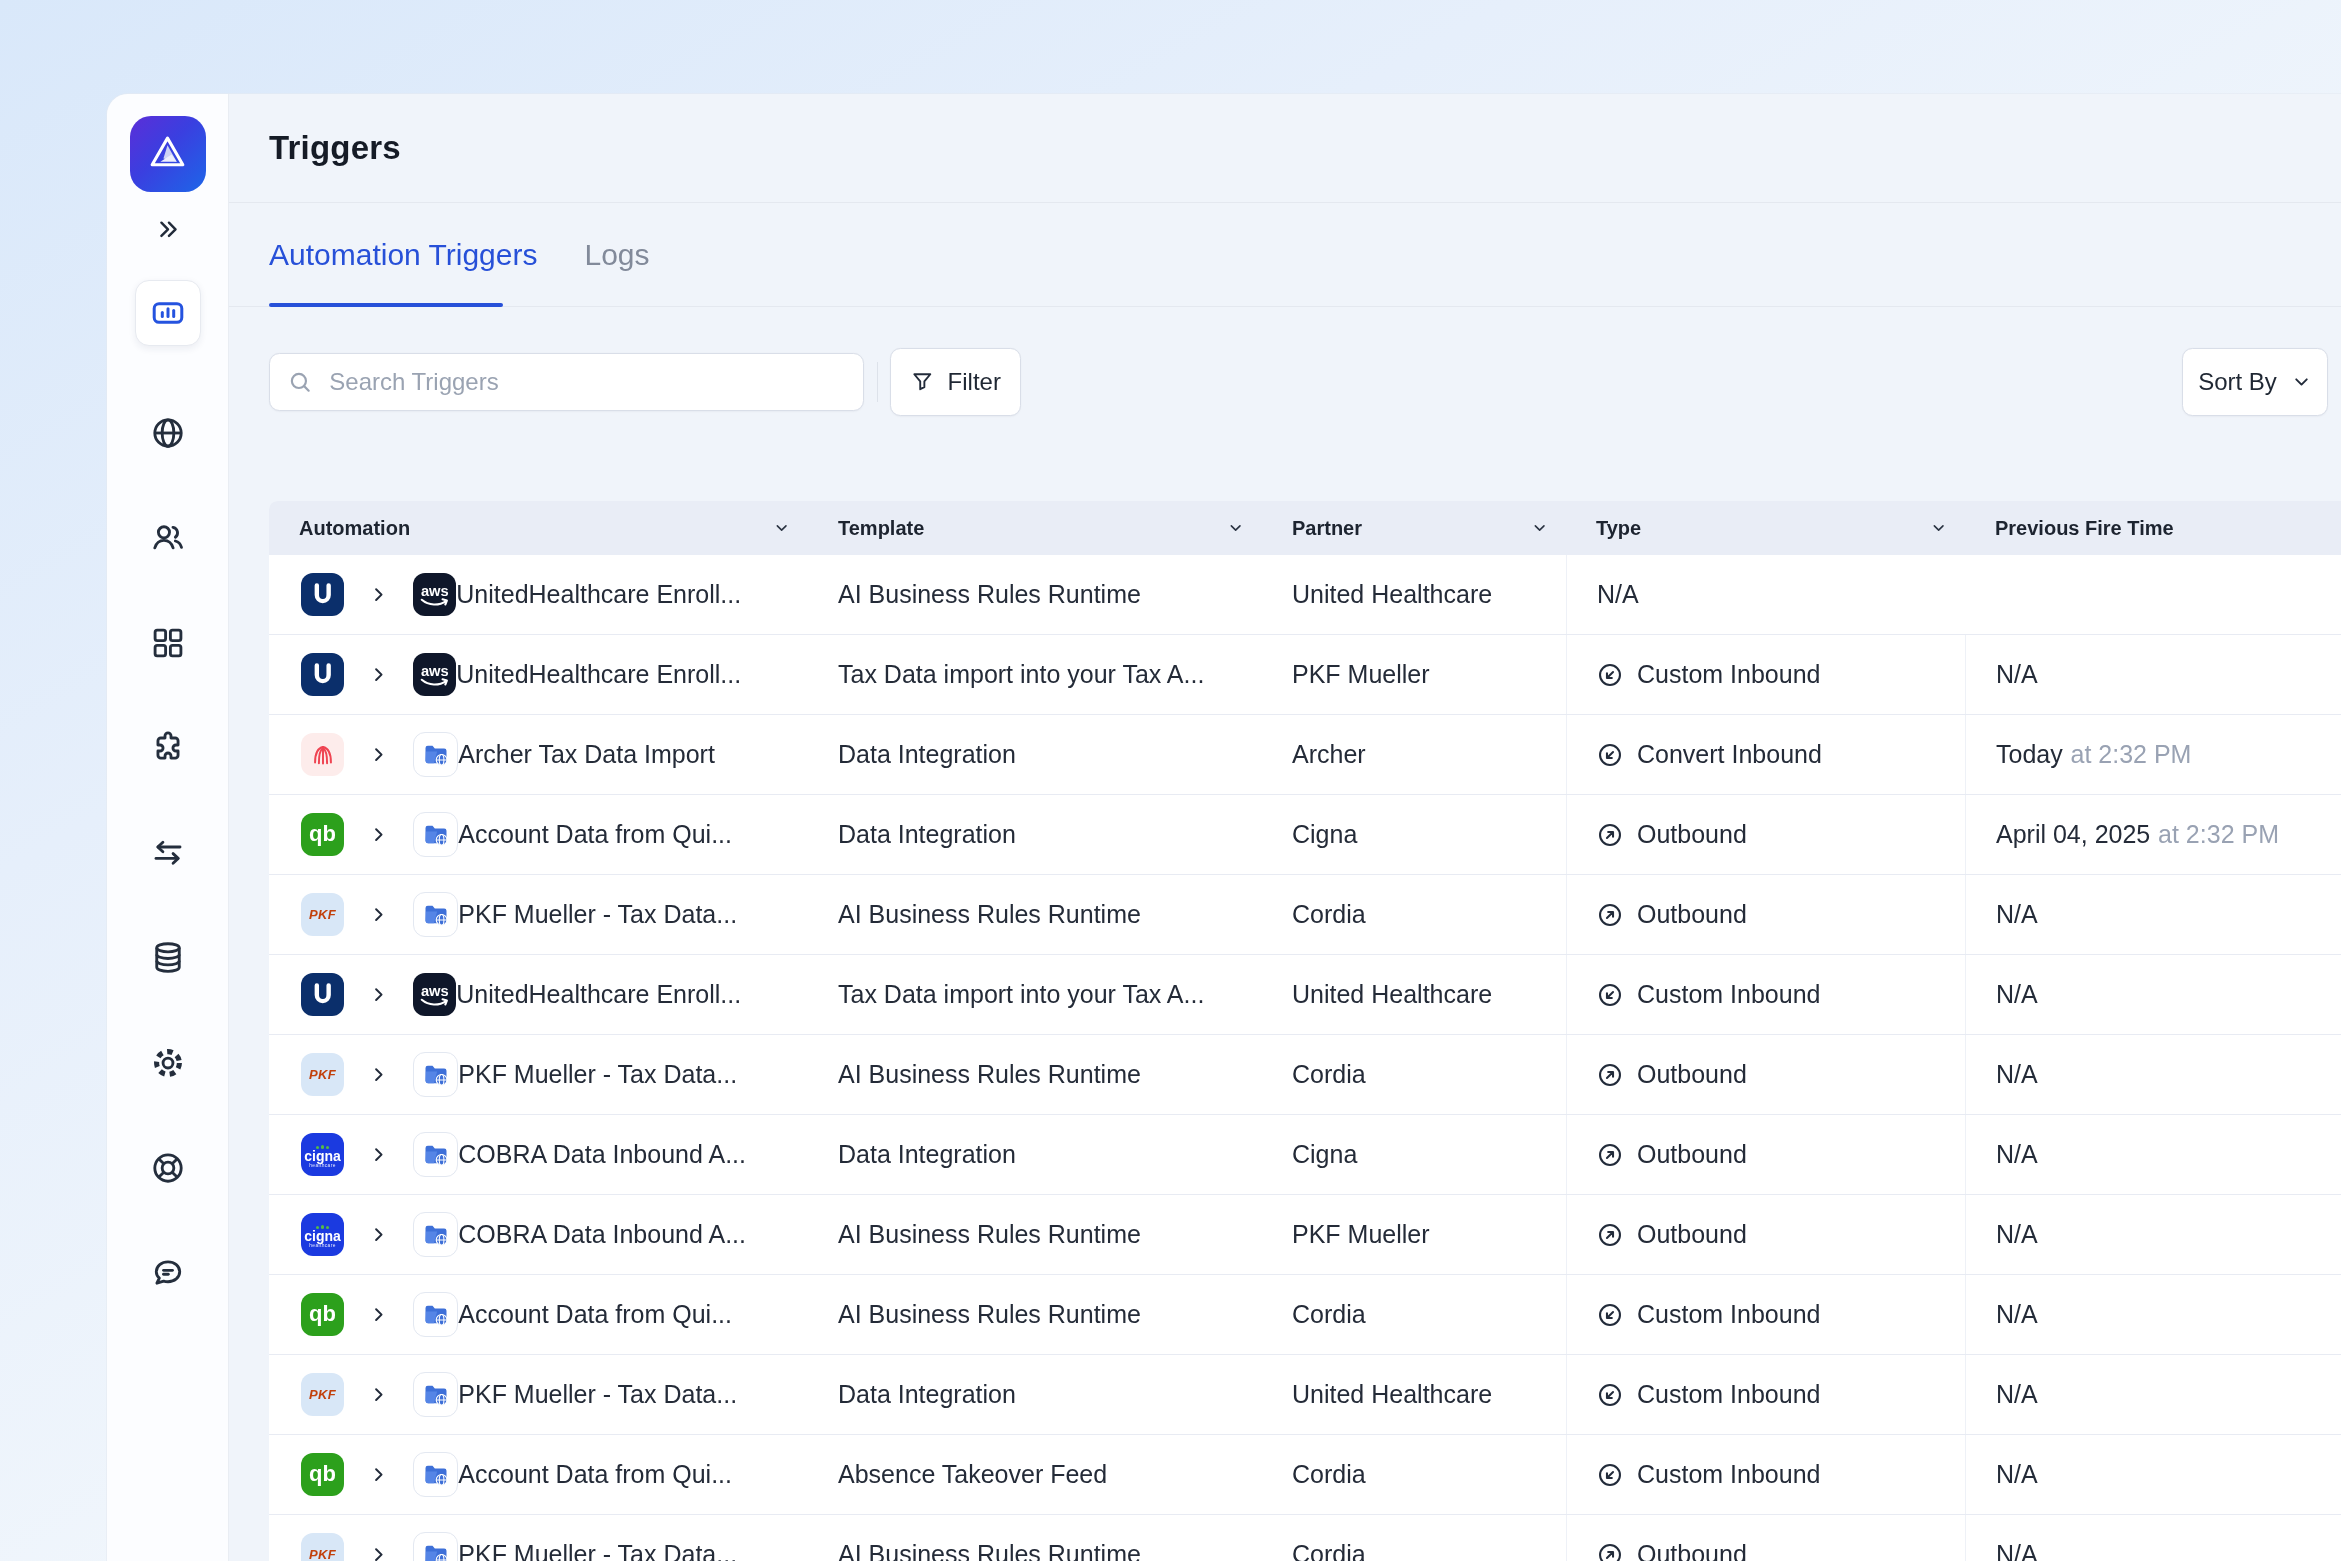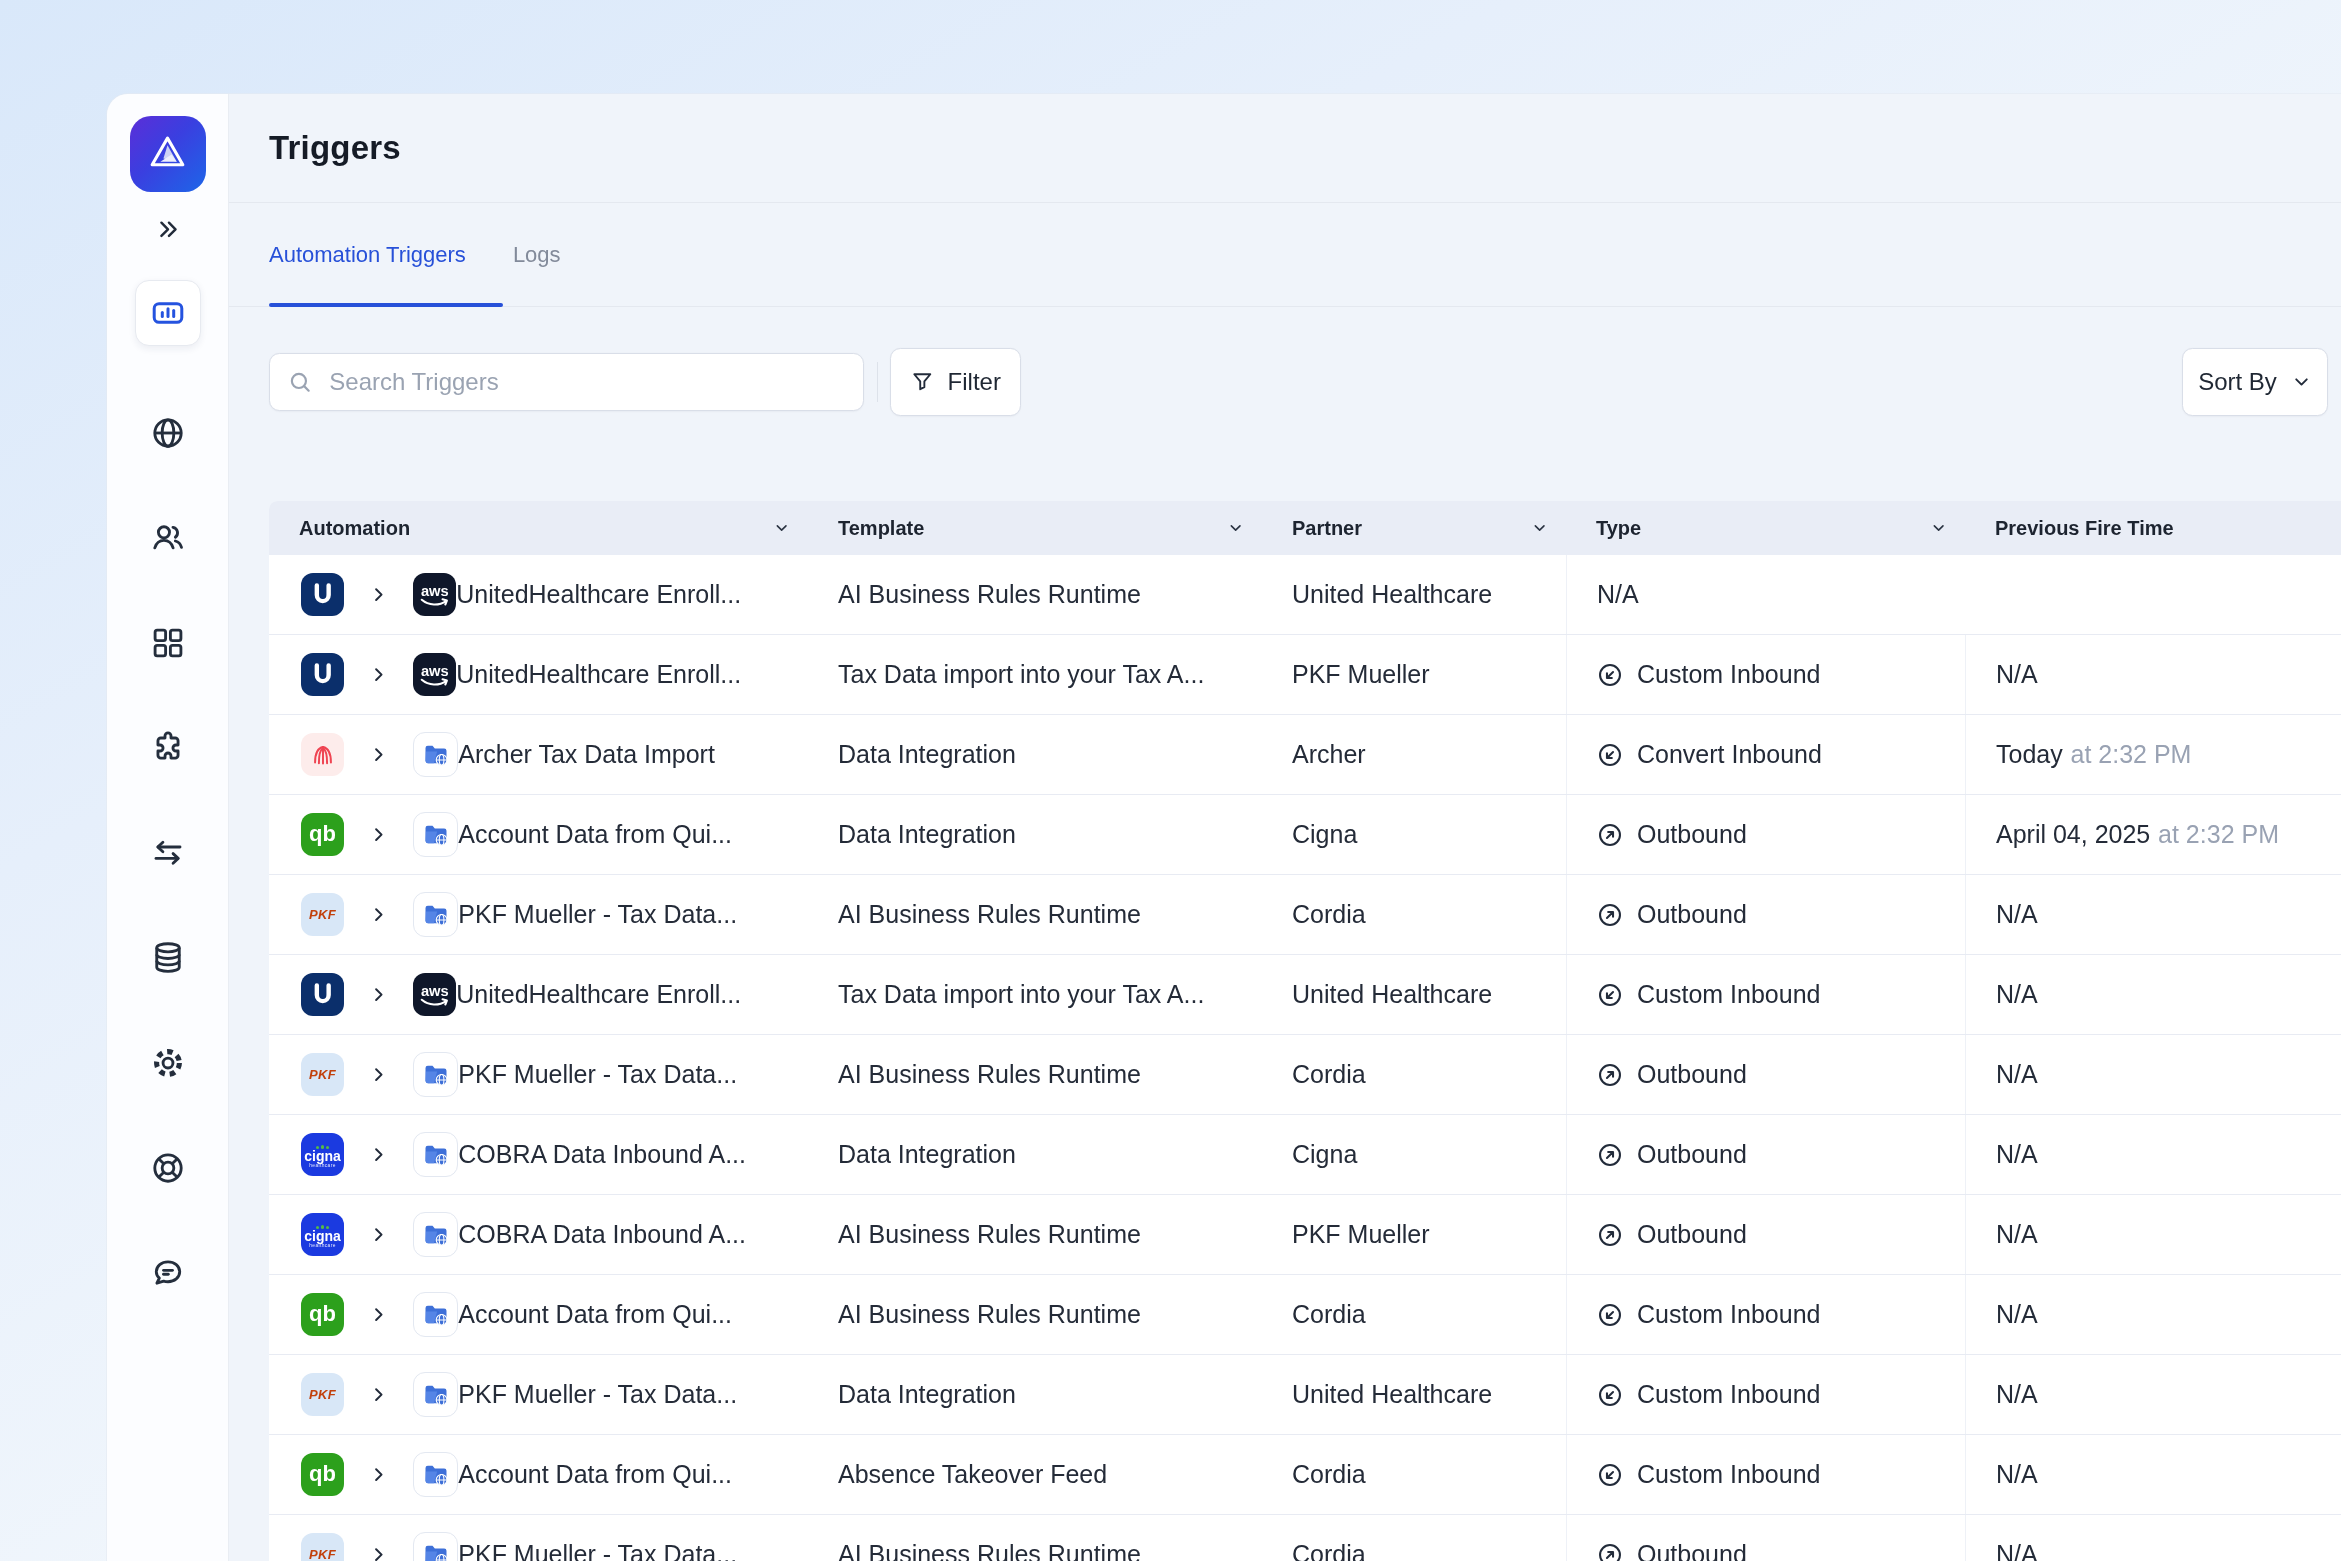--- a/index.html
+++ b/index.html
@@ -24,21 +24,21 @@
     display:flex;align-items:center;justify-content:center;flex:none;}
   .nav-item{margin-top:69px;height:36px;display:flex;align-items:center;justify-content:center;flex:none;}
   .nav-item svg,.nav-card svg{display:block;}
   
   .main{flex:1;display:flex;flex-direction:column;min-width:0;}
   .title-row{height:108px;display:flex;align-items:center;padding-left:40px;
     border-bottom:0.9px solid #e4e8ef;}
   .page-title{font-size:33px;font-weight:700;color:#151b26;letter-spacing:0.2px;}
   .tabs-row{height:103px;position:relative;display:flex;align-items:center;gap:47px;
     padding-left:40px;border-bottom:0.9px solid #e4e8ef;}
-  .tab{font-size:22px;cursor:pointer;}
+  .tab{font-size:30px;cursor:pointer;}
   .tab.active{color:#2750d8;font-weight:500;}
   .tab.inactive{color:#848c9c;color:#828a9a;}
   .tab-underline{position:absolute;left:40px;bottom:-0.9px;width:234px;height:3.5px;
     border-radius:2.6px;background:#2750d8;}
   
   .toolbar{margin-top:46px;height:57px;display:flex;align-items:center;padding:0 14px 0 40px;}
   .search{width:558px;height:56px;background:#fff;border:0.9px solid #d9dee8;border-radius:10.4px;
     display:flex;align-items:center;padding:0 17.3px;box-shadow:0 0.9px 1.7px rgba(16,24,40,.04);}
   .search input{border:none;outline:none;flex:1;font-size:24px;color:#2a3340;margin-left:14px;
     font-family:"Liberation Sans",sans-serif;background:transparent;}

